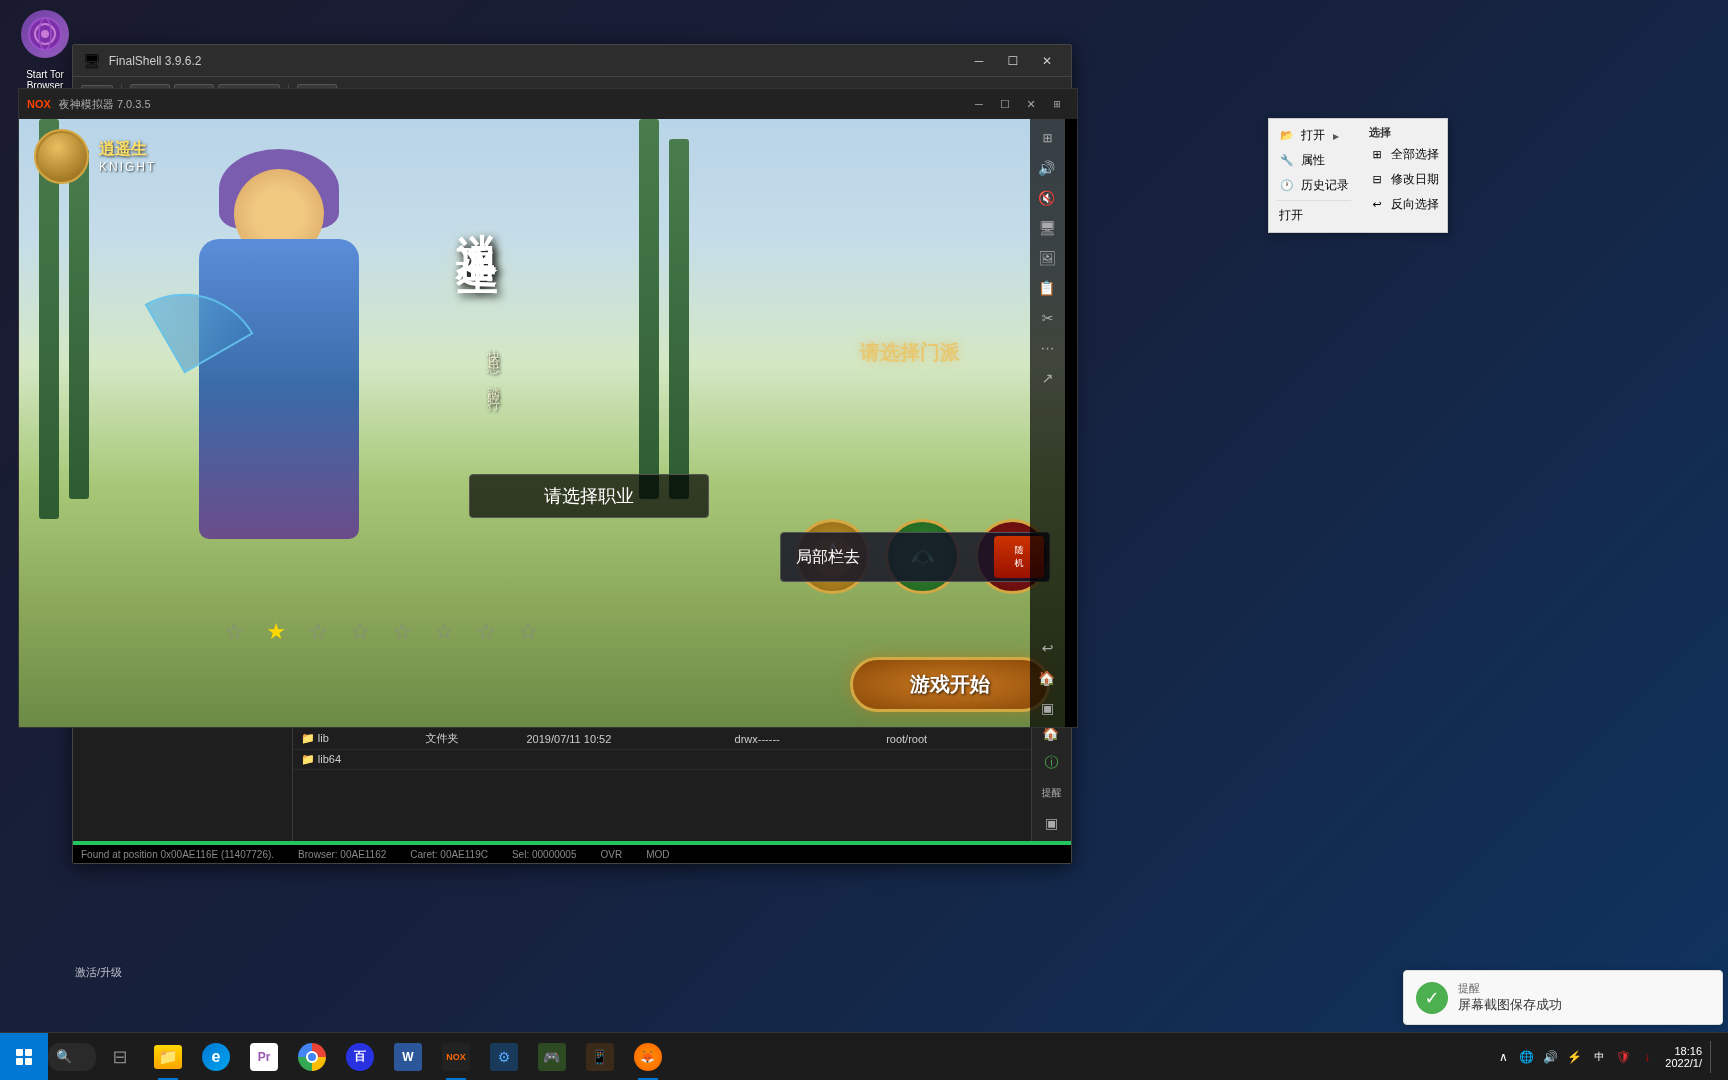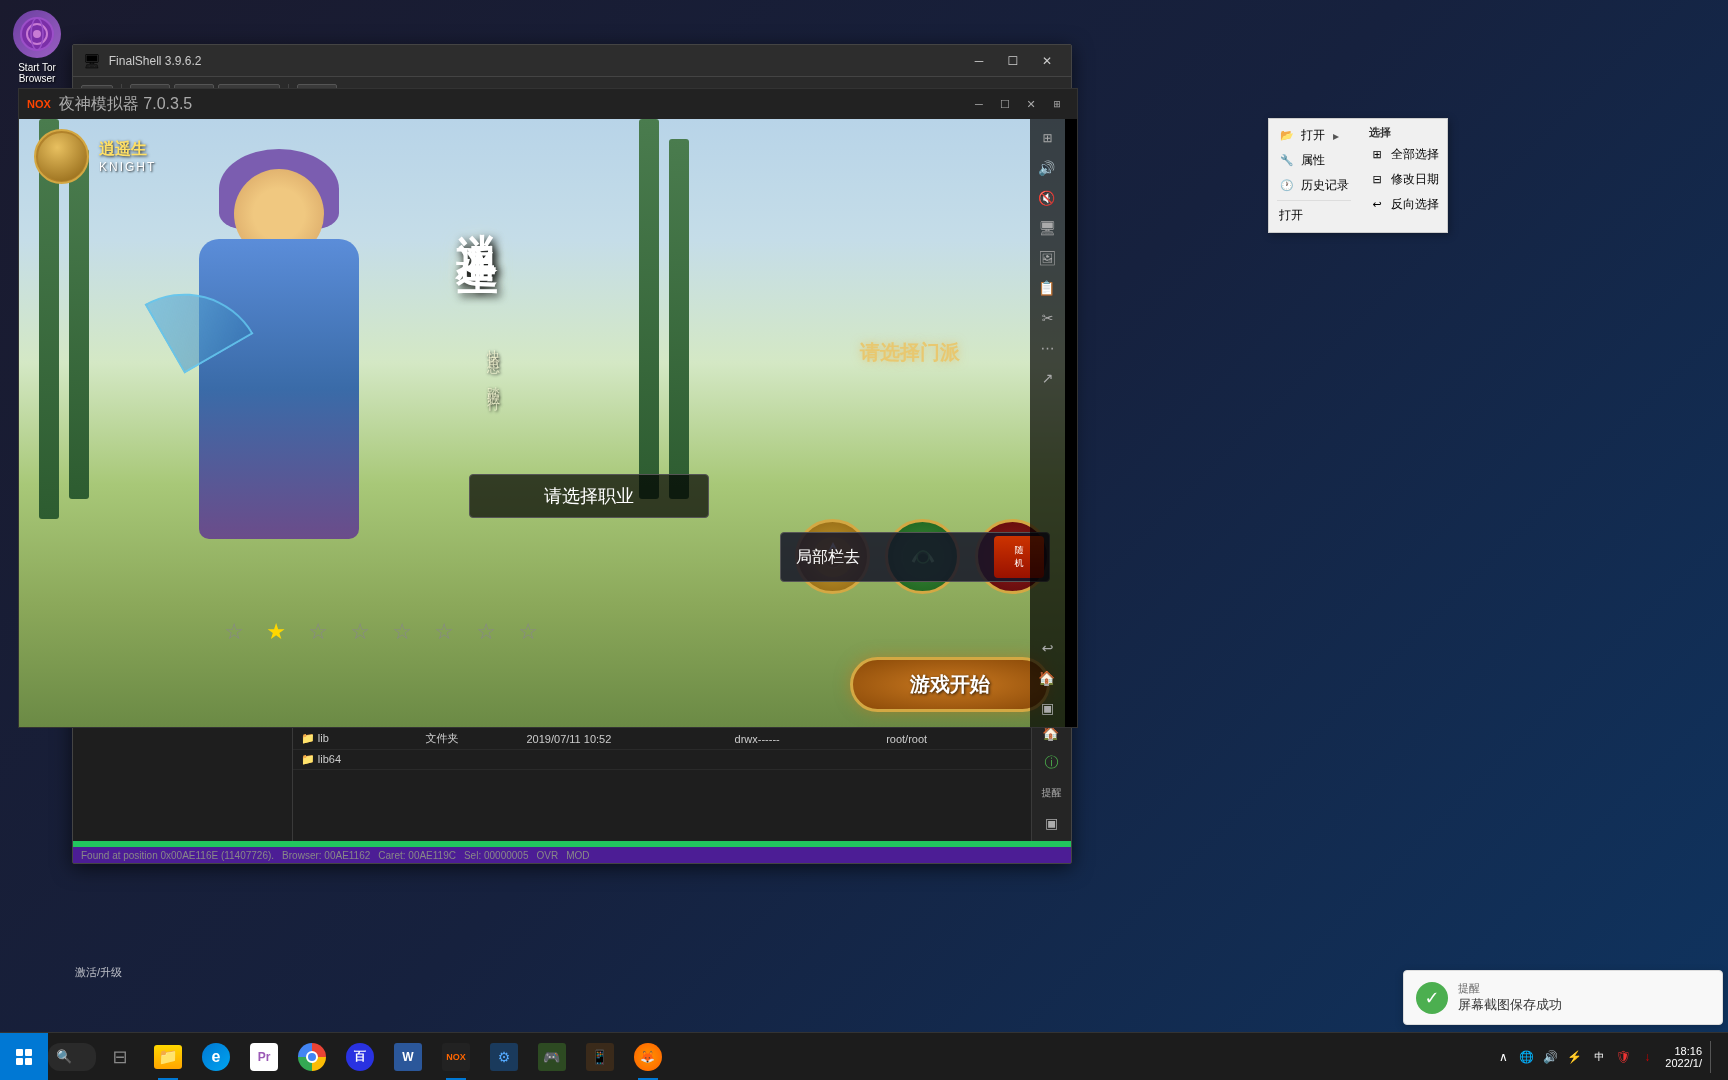--- a/index.html
+++ b/index.html
@@ -105,27 +105,27 @@
       justify-content: center;
       color: white;
       font-size: 12px;
       cursor: pointer;
     }
 
     
     .desktop-icon {
       position: absolute;
       top: 10px;
-      left: 2px;
+      left: 10px;
       width: 70px;
       display: flex;
       flex-direction: column;
       align-items: center;
       cursor: pointer;
-      gap: 4px;
+      gap: 11px;
     }
 
     .desktop-icon-img {
       width: 48px;
       height: 48px;
       border-radius: 50%;
       background: linear-gradient(135deg, #6b3fa0, #9b5fc4);
       display: flex;
       align-items: center;
       justify-content: center;
@@ -203,21 +203,21 @@
       height: 30px;
       background: #222;
       display: flex;
       align-items: center;
       padding: 0 8px;
       gap: 8px;
     }
 
     .nox-title {
       color: #aaa;
-      font-size: 16px;
+      font-size: 11px;
     }
 
     .nox-controls {
       margin-left: auto;
       display: flex;
       gap: 2px;
     }
 
     .nox-ctrl {
       width: 24px;
@@ -698,26 +698,26 @@
     .fs-fm-table td {
       color: #ccc;
       font-size: 11px;
       padding: 3px 8px;
       border-bottom: 1px solid #2a2a2a;
     }
 
     
     .fs-statusbar {
       height: 22px;
-      background: #4c1d95;
+      background: #000000;
       display: flex;
       align-items: center;
       padding: 0 8px;
-      gap: 8px;
-      border-top: 6px solid #22c55e;
+      gap: 24px;
+      border-top: 4px solid #22c55e;
       flex-shrink: 0;
     }
 
     .fs-status-text {
       color: #888;
       font-size: 10px;
     }
 
     
     .context-menu {

